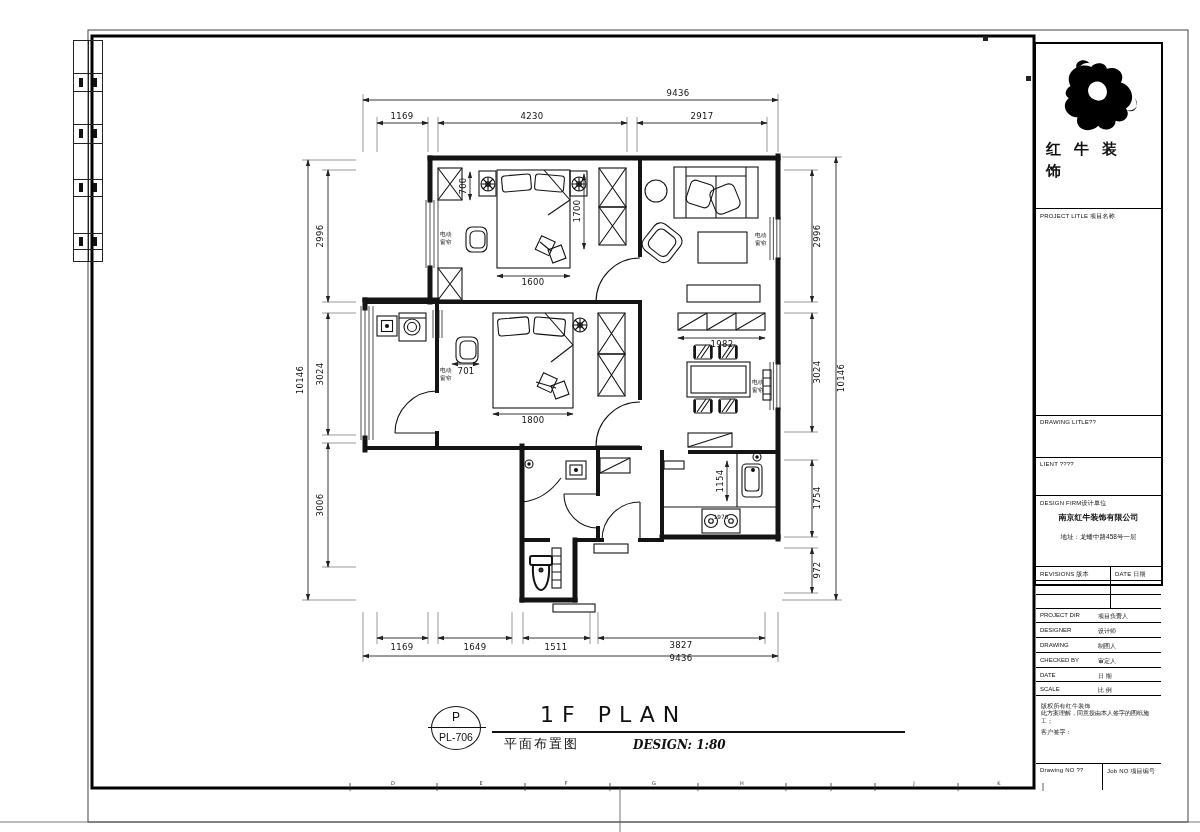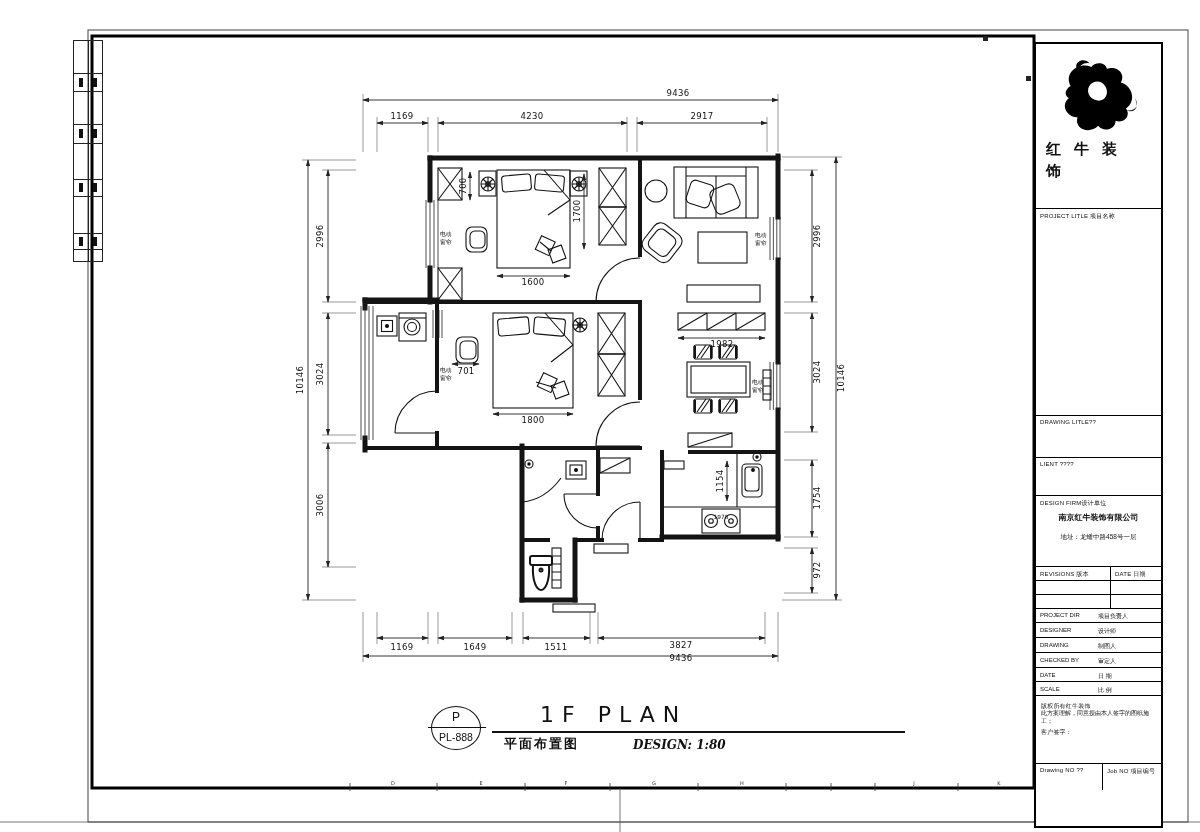--- a/index.html
+++ b/index.html
@@ -18,37 +18,37 @@
   .zt{font:5.8px "DejaVu Sans",sans-serif;}
   .gl{font:5px "DejaVu Sans",sans-serif;fill:#333;}
   
   #lstrip{position:absolute;left:73px;top:40px;width:30px;height:222px;border:1px solid #222;box-sizing:border-box;}
   #lstrip .v{position:absolute;left:14px;top:0;width:1px;height:100%;background:#222;}
   #lstrip .h{position:absolute;left:0;width:100%;height:1px;background:#222;}
   #lstrip .mrow{position:absolute;left:0;width:100%;display:flex;}
   #lstrip .mrow div{flex:1;display:flex;align-items:center;justify-content:center;}
   #lstrip .mk{width:4px;height:9px;background:#111;}
   
-  #tblock{position:absolute;left:1034px;top:42px;width:129px;height:786px;border:2px solid #000;box-sizing:border-box;background:#fff;}
+  #tblock{position:absolute;left:1034px;top:42px;width:129px;height:544px;border:2px solid #000;box-sizing:border-box;background:#fff;}
   #tblock .abs{position:absolute;}
   #tblock .bb{border-bottom:1px solid #000;}
   .lab6{font-size:6px;letter-spacing:.2px;}
   #logo-cn1{position:absolute;left:10px;top:96px;font-size:15px;font-weight:bold;letter-spacing:13px;white-space:nowrap;}
   #logo-cn2{position:absolute;left:10px;top:118px;font-size:15px;font-weight:bold;letter-spacing:13px;}
   .tb-row{position:absolute;left:0;width:100%;border-bottom:1px solid #000;box-sizing:border-box;}
   .tb-en{position:absolute;left:4px;top:4px;font-size:6px;}
   .tb-zh{position:absolute;left:62px;top:4px;font-size:6px;}
   
   #sheetmark{position:absolute;left:431px;top:706px;width:50px;height:44px;border:1.6px solid #111;border-radius:50%;box-sizing:border-box;}
   #sheetmark .mid{position:absolute;left:-4px;top:20px;width:58px;height:1.4px;background:#111;}
   #sheetmark .p{position:absolute;width:100%;top:3px;text-align:center;font-size:12px;}
   #sheetmark .no{position:absolute;width:100%;top:24px;text-align:center;font-size:10.5px;}
   #plantitle{position:absolute;left:540px;top:702px;font-size:22px;font-weight:normal;letter-spacing:8px;font-family:"DejaVu Sans",sans-serif;}
   #t-underline{position:absolute;left:492px;top:731px;width:413px;height:2px;background:#111;}
-  #plantitle-zh{position:absolute;left:504px;top:735px;font-size:13px;font-weight:700;letter-spacing:2px;}
+  #plantitle-zh{position:absolute;left:504px;top:735px;font-size:13px;font-weight:400;letter-spacing:2px;}
   #plantitle-scale{position:absolute;left:633px;top:738px;font-size:12px;font-style:italic;font-weight:600;font-family:"DejaVu Serif",serif;}
 </style>
 </head>
 <body>
 
 <div id="page">
 
 <svg id="draw" width="1200" height="832" viewBox="0 0 1200 832">
   <defs>
     <marker id="arr" viewBox="0 0 10 10" refX="9" refY="5" markerWidth="8" markerHeight="8" orient="auto-start-reverse">
@@ -521,20 +521,20 @@
 
   <div class="abs" style="left:0;top:719px;width:100%;height:0;border-top:1px solid #000"></div>
   <div class="abs" style="left:66px;top:719px;width:1px;height:27px;background:#000"></div>
   <div class="abs lab6" style="left:4px;top:723px">Drawing NO ??</div>
   <div class="abs lab6" style="left:71px;top:723px">Job NO 项目编号</div>
 </div>
 
 <div id="sheetmark">
   <div class="mid"></div>
   <div class="p">P</div>
-  <div class="no">PL-888</div>
+  <div class="no">PL-706</div>
 </div>
 <div id="plantitle">1F PLAN</div>
 <div id="t-underline"></div>
 <div id="plantitle-zh">平面布置图</div>
 <div id="plantitle-scale">DESIGN: 1:80</div>
 
 </div>
 
 </body></html>

